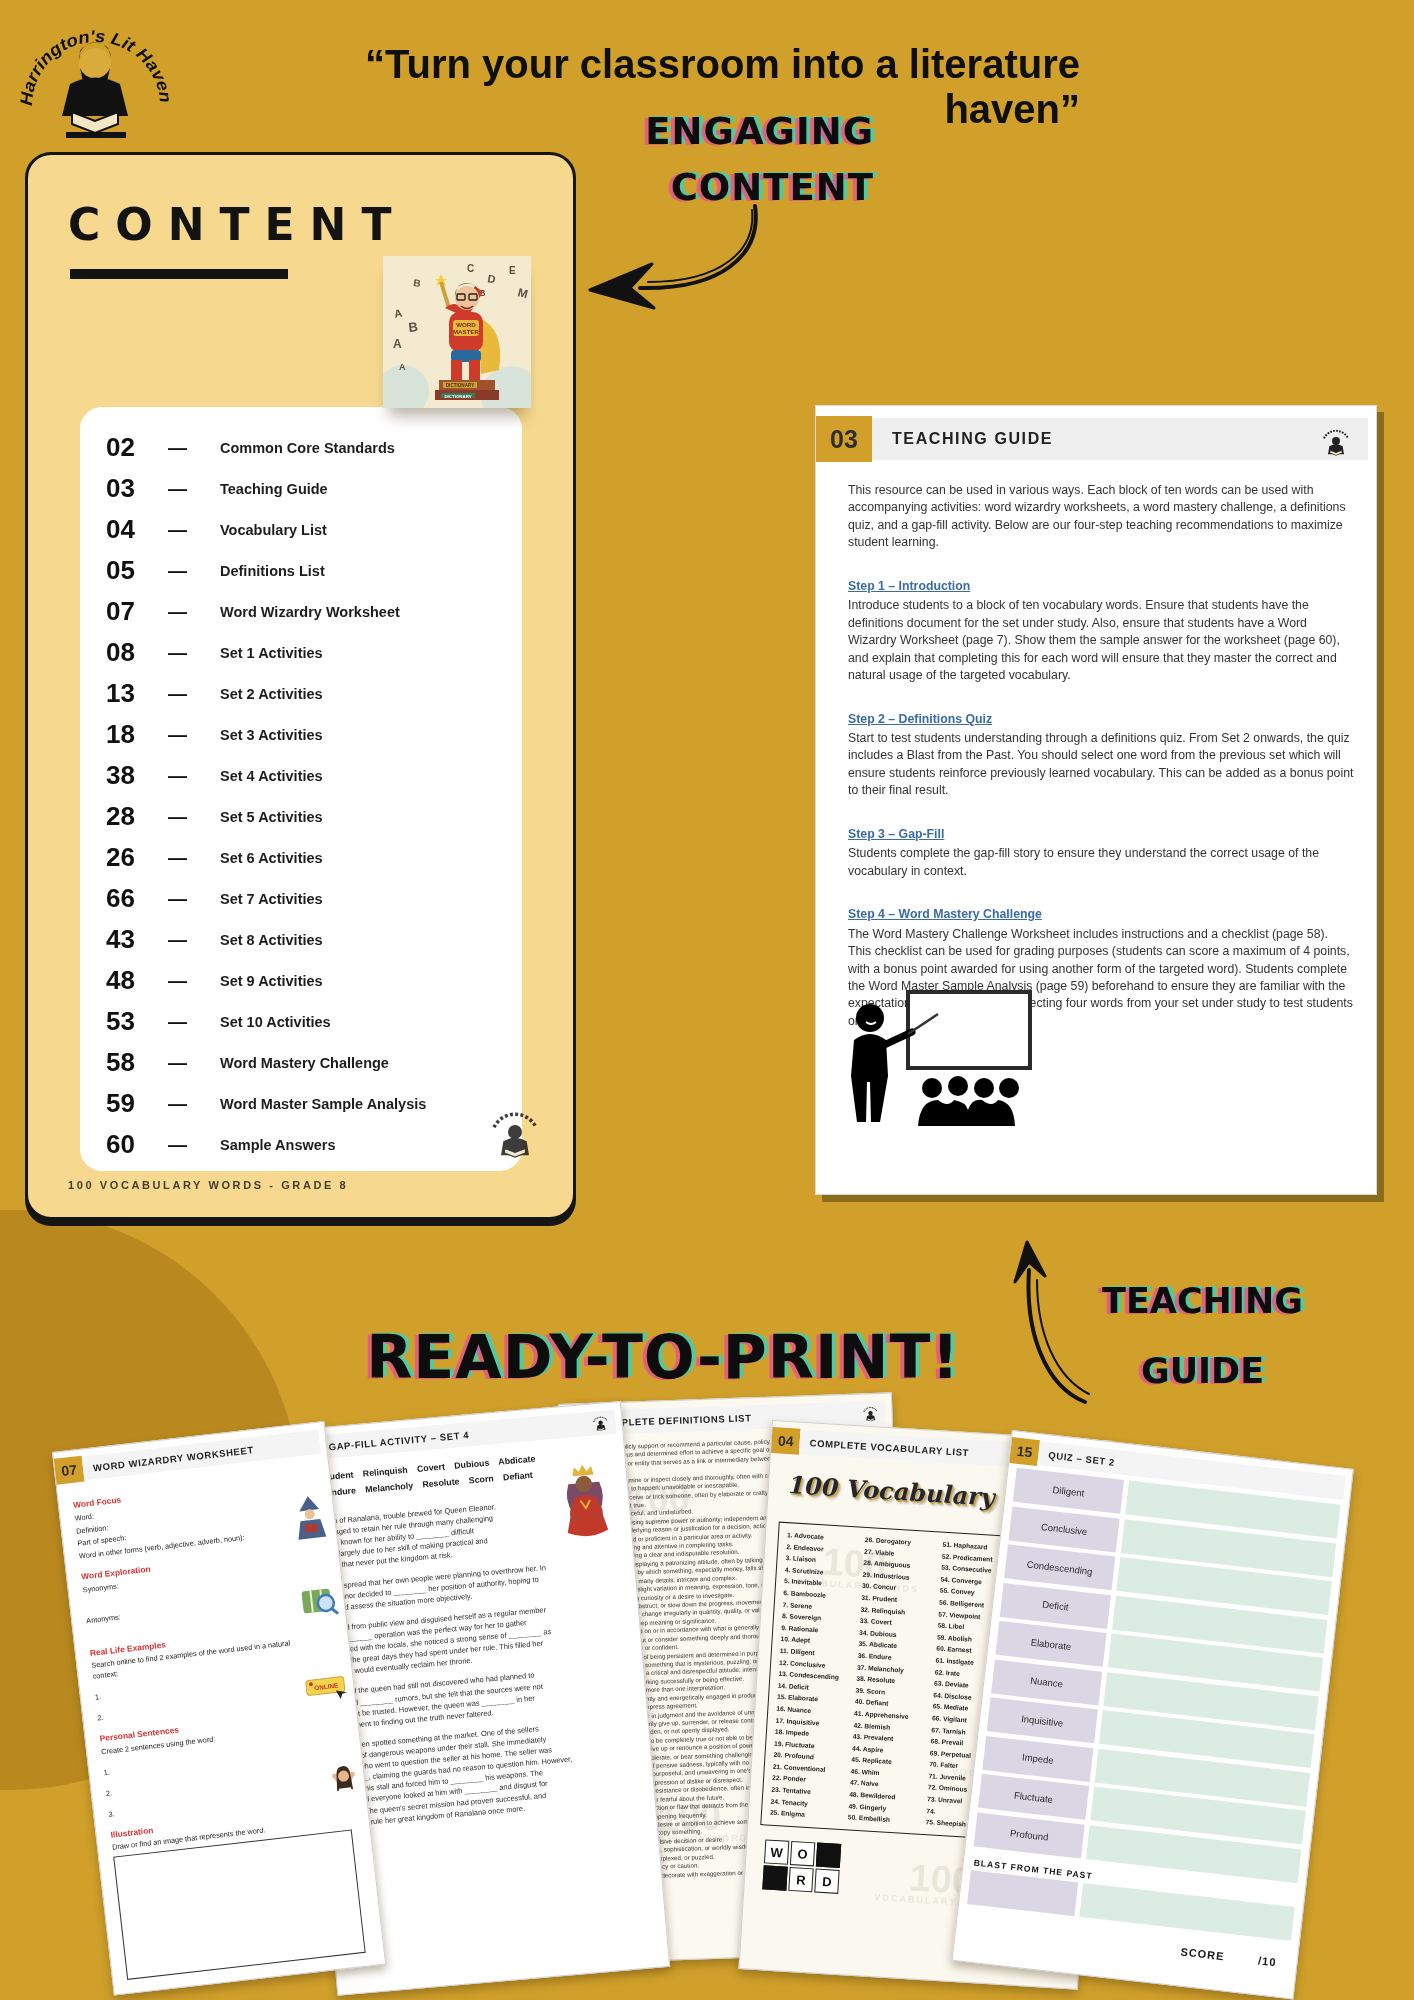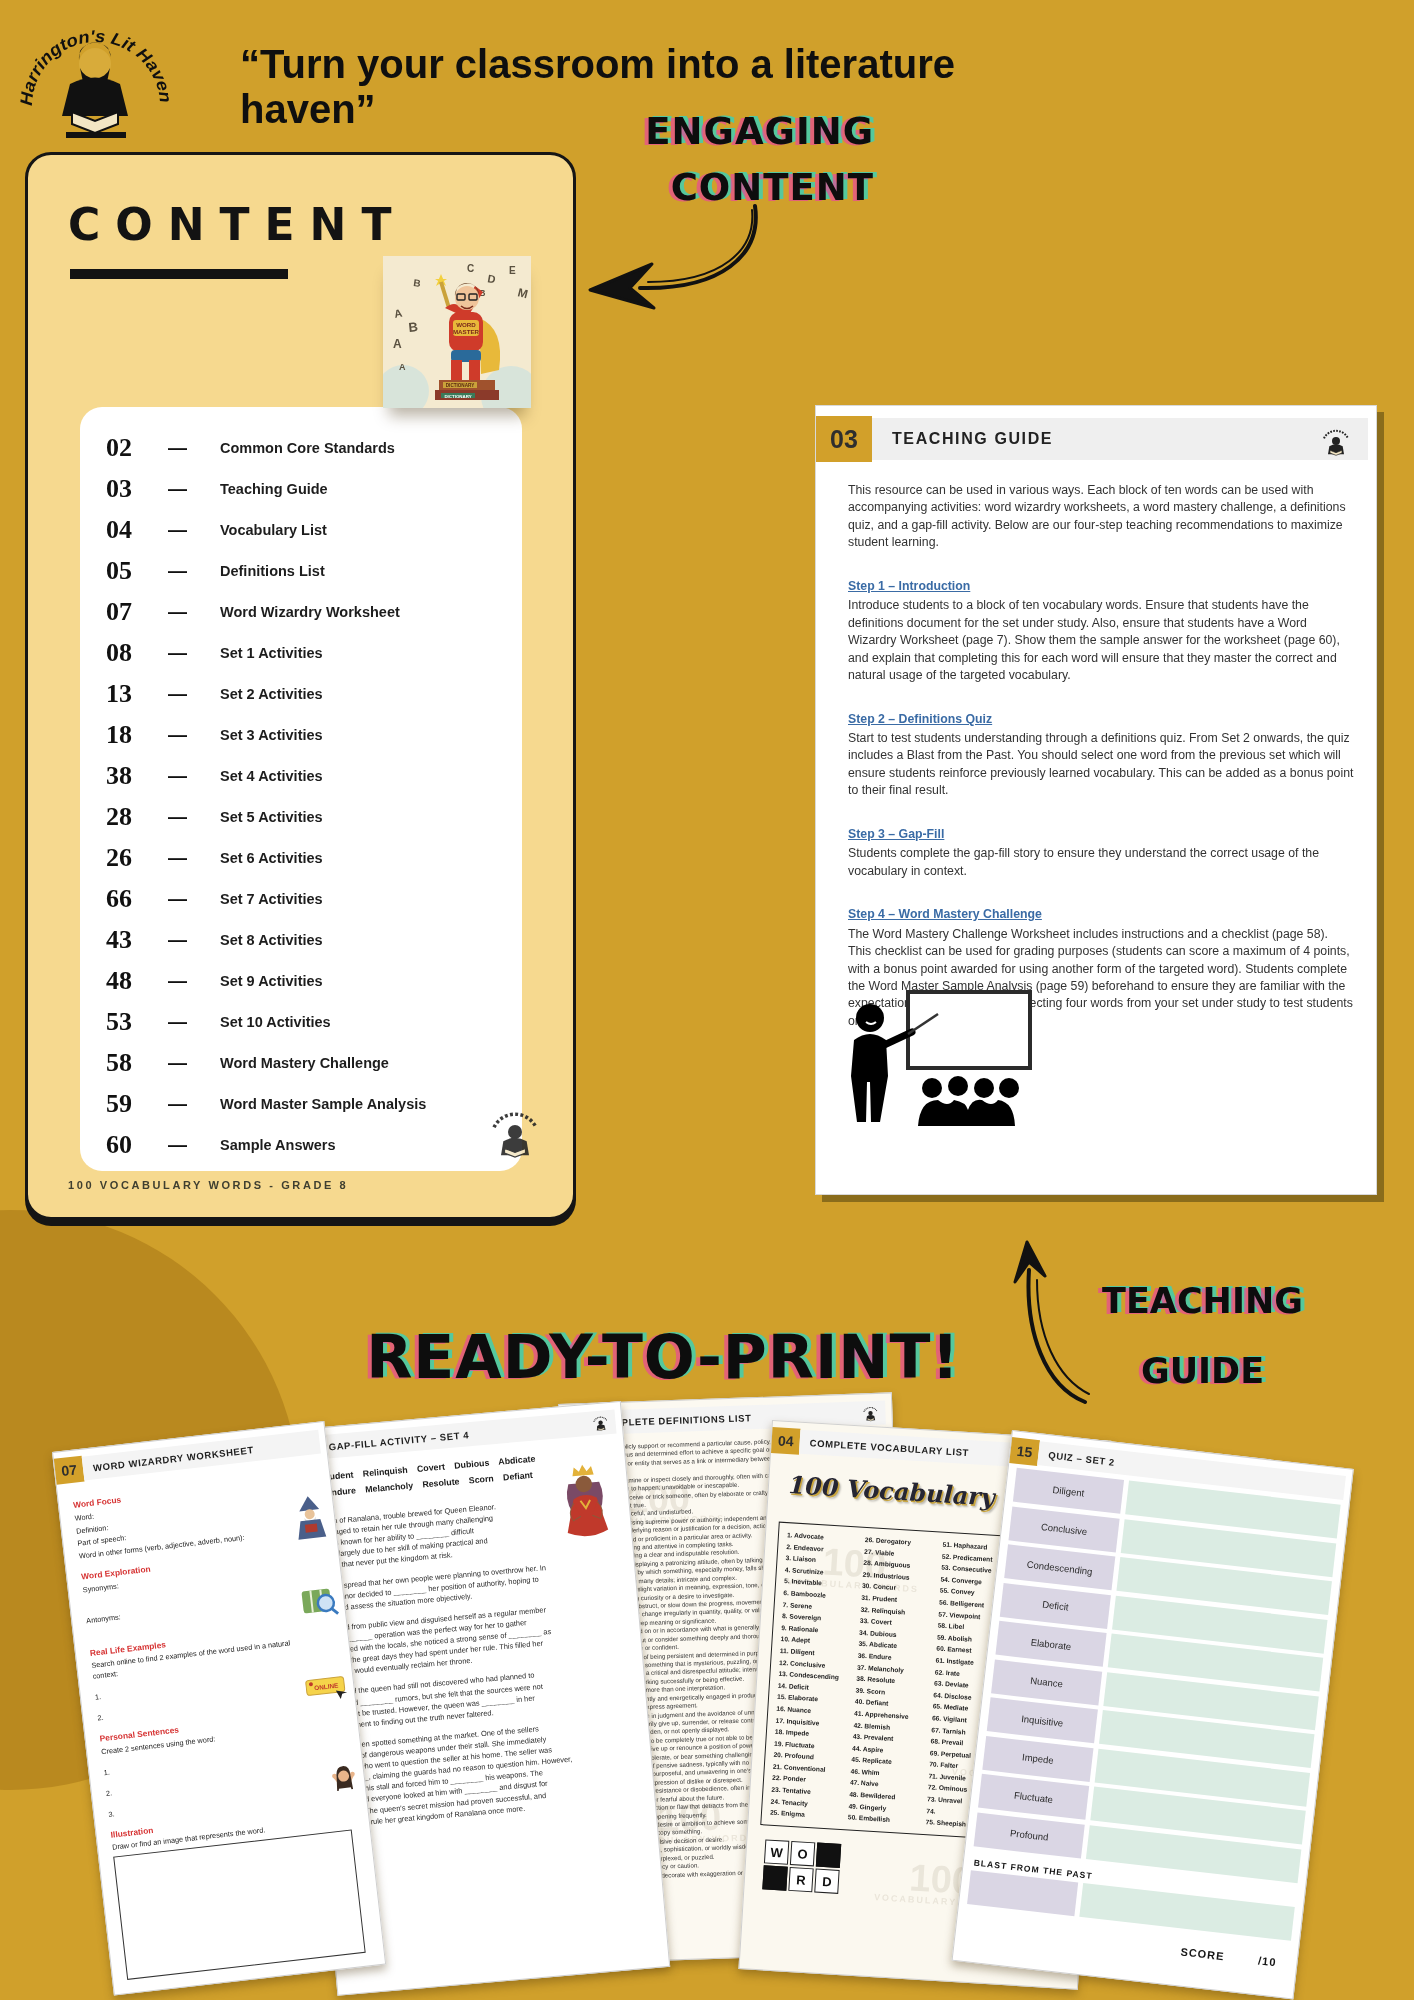--- a/index.html
+++ b/index.html
@@ -1,37 +1,37 @@
 <!DOCTYPE html>
 <html><head>
 <meta charset="utf-8">
 <style>
   html,body{margin:0;padding:0;}
   #root{position:relative;width:1414px;height:2000px;background:#D0A02B;overflow:hidden;
         font-family:"Liberation Sans",sans-serif;color:#1a1a1a;}
   .abs{position:absolute;}
   
   .bg-circle{left:-280px;top:1210px;width:580px;height:580px;border-radius:50%;background:#B9891F;}
-  .tagline{left:240px;top:42px;width:840px;text-align:left;font-size:40px;font-weight:700;color:#0f0f0f;}
+  .tagline{left:240px;top:42px;width:840px;text-align:right;font-size:40px;font-weight:700;color:#0f0f0f;}
   .glitch{font-family:"DejaVu Sans",sans-serif;font-weight:900;color:#0d0d0d;
           text-shadow:-4px 1px 0 rgba(233,72,152,.7),4px -1px 0 rgba(44,214,196,.75);}
   .engaging{left:642px;top:104px;width:232px;text-align:right;font-size:37px;line-height:56px;letter-spacing:1px;}
   .ready{left:318px;top:1322px;width:690px;text-align:center;font-size:60px;letter-spacing:1px;}
   .tg-label{left:1075px;top:1266px;width:255px;text-align:center;font-size:35px;line-height:70px;}
   svg text{font-family:"Liberation Sans",sans-serif;}
   
   .content-card{left:25px;top:152px;width:545px;height:1062px;background:#F6D98F;
                 border:3px solid #151515;border-radius:26px;box-shadow:0 6px 0 #151515;}
   .c-title{position:absolute;left:40px;top:44px;font-family:"DejaVu Sans",sans-serif;
            font-size:44px;font-weight:900;letter-spacing:15px;color:#131313;}
   .c-bar{position:absolute;left:42px;top:114px;width:218px;height:10px;background:#131313;}
   .panel{position:absolute;left:52px;top:252px;width:442px;height:764px;background:#fff;border-radius:22px;}
   .toc{padding-top:20px;}
   .toc-row{height:41px;display:flex;align-items:center;padding-left:26px;}
-  .toc-num{width:62px;font-family:Liberation Serif, serif;font-size:26px;font-weight:800;color:#111;}
+  .toc-num{width:62px;font-family:Liberation Sans, sans-serif;font-size:26px;font-weight:800;color:#111;}
   .toc-dash{width:52px;font-size:19px;font-weight:800;color:#111;}
   .toc-label{font-size:14.5px;font-weight:700;color:#1d1d1d;}
   .c-footer{position:absolute;left:40px;top:1024px;font-size:11px;font-weight:700;
             letter-spacing:2.6px;color:#3f3f30;}
   .c-stamp{position:absolute;left:452px;top:942px;width:70px;height:70px;opacity:.88;}
   .hero{left:383px;top:256px;width:148px;height:152px;box-shadow:0 14px 14px -6px rgba(60,40,0,.35);}
   
   .tg-page{left:815px;top:405px;width:560px;height:788px;background:#fff;border:1px solid #d9d9d9;
            box-shadow:7px 7px 0 #8a6c1b;}
   .ph{position:absolute;left:0;top:10px;right:8px;height:46px;}

